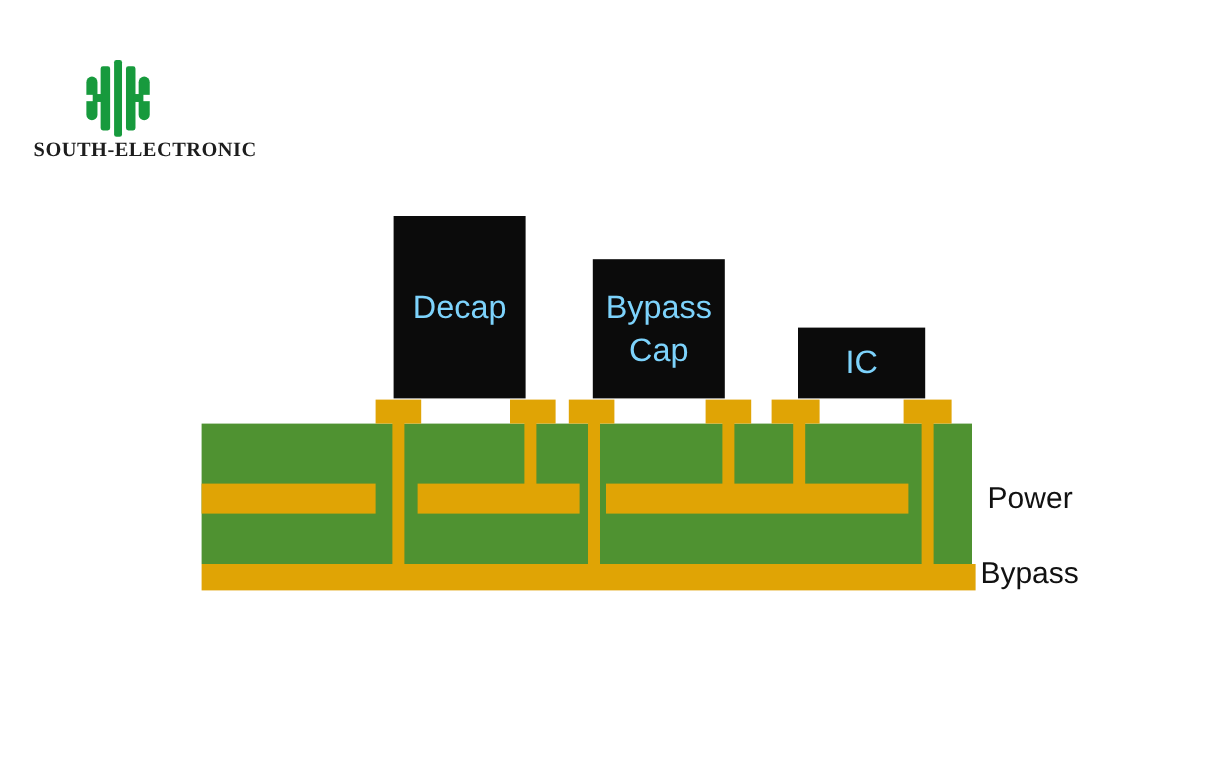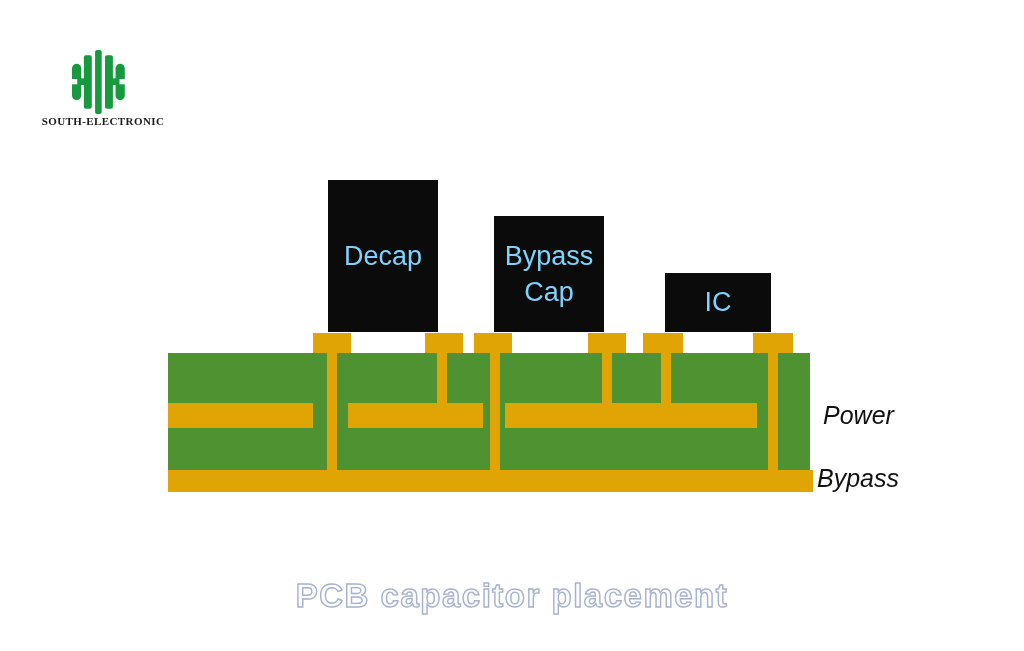--- a/index.html
+++ b/index.html
@@ -4,21 +4,21 @@
 <style>
   html,body{margin:0;padding:0;background:#ffffff;}
   .canvas{
     position:relative;width:1024px;height:651px;background:#ffffff;
     font-family:"Liberation Sans",sans-serif;overflow:hidden;
   }
   
   .brand-logo{position:absolute;left:70px;top:46px;width:66px;height:72px;}
   .brand-name{
     position:absolute;left:28px;top:115px;width:150px;text-align:center;
-    font-family:"Liberation Serif",serif;font-weight:bold;font-size:11px;
+    font-family:"Liberation Serif",serif;font-weight:bold;font-size:17px;
     letter-spacing:.4px;color:#1d1d1d;white-space:nowrap;
   }
   
   .comp{
     position:absolute;background:#0b0b0b;color:#7dd3fc;
     display:flex;align-items:center;justify-content:center;text-align:center;
     font-size:27px;line-height:1.35;
   }
   .comp-decap{left:328px;top:180px;width:110px;height:152px;}
   .comp-bypass{left:494px;top:216px;width:110px;height:116px;padding:14px 6px;box-sizing:border-box;}
@@ -39,21 +39,20 @@
   .via1{left:327px;} .via2{left:437px;} .via3{left:490px;}
   .via4{left:602px;} .via5{left:661px;} .via6{left:768px;}
   .trace{position:absolute;top:403px;height:25px;background:#e0a405;}
   .trace1{left:168px;width:145px;}
   .trace2{left:348px;width:135px;}
   .trace3{left:505px;width:252px;}
   
   .plane-label{
     position:absolute;color:#111111;font-size:25px;white-space:nowrap;
     font-family:"Liberation Sans",sans-serif;
-    font-style:italic;
   }
   .label-power{left:823px;top:401px;}
   .label-ground{left:817px;top:464px;}
   
   .caption{
     position:absolute;left:0;right:0;top:577px;text-align:center;
     font-size:33px;font-weight:bold;letter-spacing:1.5px;
     color:#fdfdff;-webkit-text-stroke:1.4px #a8b2cf;
     text-shadow:0 0 1px #b9c1d8;
   }
@@ -111,15 +110,14 @@
     <div class="trace trace1"></div>
     <div class="trace trace2"></div>
     <div class="trace trace3"></div>
 
     <div class="ground-plane"></div>
 
     <div class="plane-label label-power">Power</div>
     <div class="plane-label label-ground">Bypass</div>
   </div>
 
-  <div class="caption">PCB capacitor placement</div>
 
 </div>
 
 </body></html>

